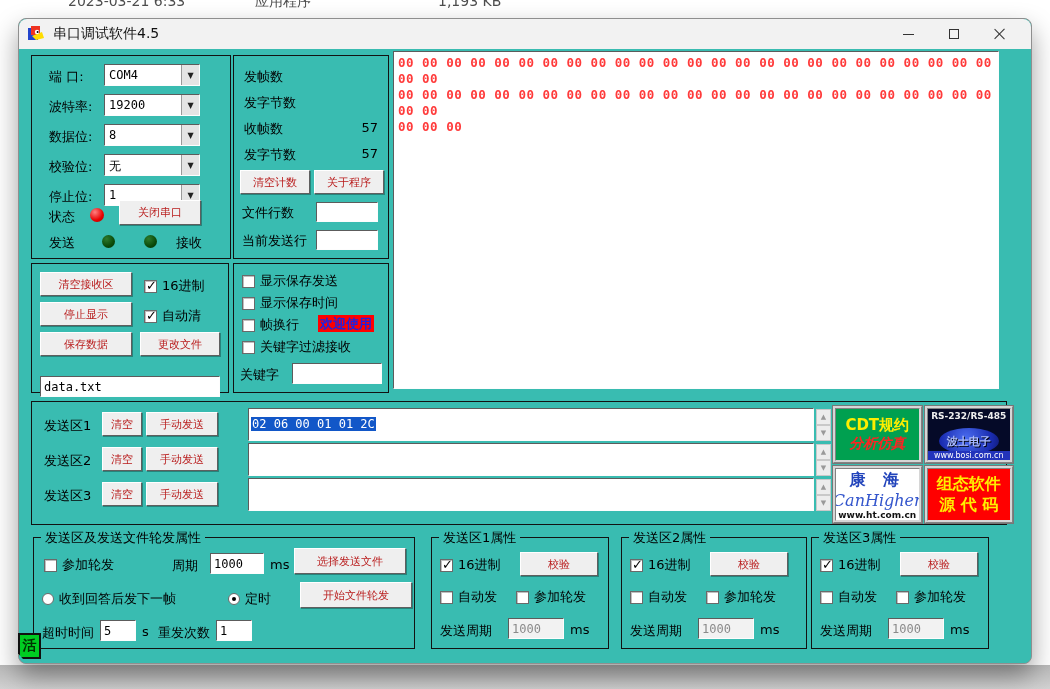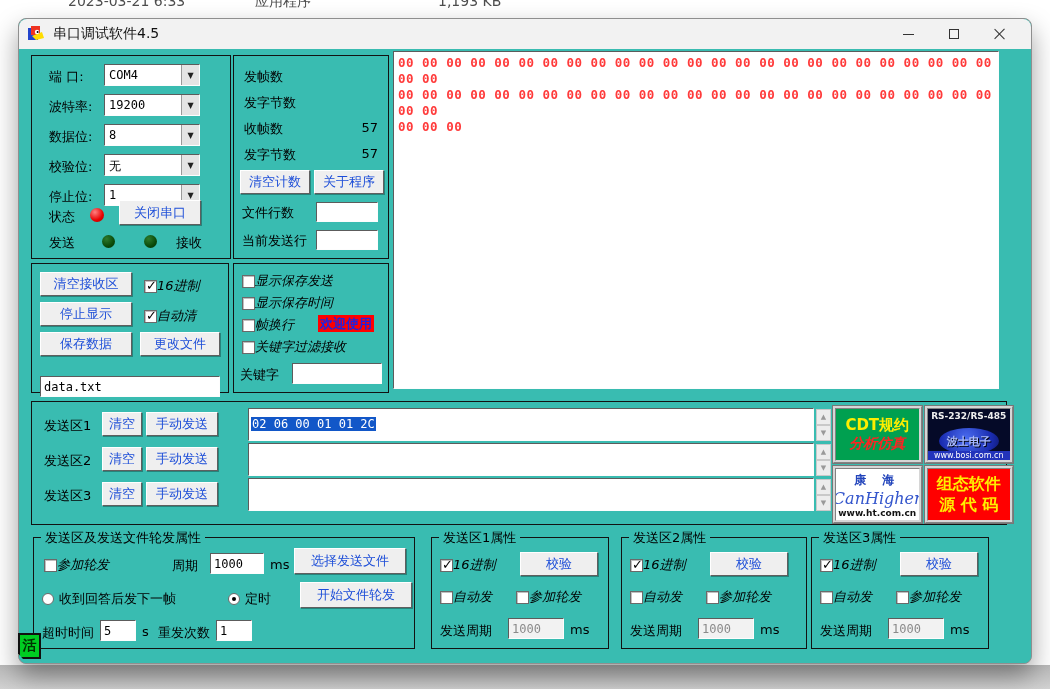--- a/index.html
+++ b/index.html
@@ -30,39 +30,39 @@
       width:1.3px; height:14px; background:#333; }
   .glyph-close::before { transform:rotate(45deg); } .glyph-close::after { transform:rotate(-45deg); }
 
   .body { position:absolute; left:0; top:30px; width:1012px; height:614px; background:#39bcb1;
           border-radius:0 0 8px 8px; }
 
   
   .frame { position:absolute; border:1px solid #121212; }
   .frame-title { position:absolute; top:-9px; left:7px; background:#39bcb1; padding:0 4px;
                  font-size:13px; white-space:nowrap; }
-  .btn { position:absolute; background:#efefef; color:#1d4ed8; font-size:13px;
+  .btn { position:absolute; background:#efefef; color:#b91c1c; font-size:11px;
          display:flex; align-items:center; justify-content:center; white-space:nowrap; cursor:default;
          border-top:1px solid #fff; border-left:1px solid #fff;
          border-right:1px solid #5f5f5f; border-bottom:1px solid #5f5f5f;
          box-shadow:1px 1px 0 rgba(0,0,0,.3); }
   .sunken { background:#fff; border-top:1.5px solid #5c5c5c; border-left:1.5px solid #5c5c5c;
             border-right:1.5px solid #fdfdfd; border-bottom:1.5px solid #fdfdfd; }
   .lbl { position:absolute; white-space:nowrap; font-size:13px; color:#000; }
   input { font-family:"DejaVu Sans Mono", monospace; font-size:12px; padding:1px 3px; outline:none; }
   input:disabled { color:#8a8a8a; background:#f2f2f2; }
 
   .dd { position:absolute; height:22px; display:flex; }
   .dd .val { flex:1; background:#fff; font-family:"DejaVu Sans Mono", monospace; font-size:12px;
              padding:3px 4px; overflow:hidden; white-space:nowrap; }
   .dd .arrow { width:18px; background:#e4e4e4; border-left:1px solid #9a9a9a;
                display:flex; align-items:center; justify-content:center; }
   .dd .arrow::after { content:"▼"; font-size:8px; color:#222; }
 
-  .cb { position:absolute; display:flex; align-items:center; white-space:nowrap;font-style:italic; }
+  .cb { position:absolute; display:flex; align-items:center; gap:5px; white-space:nowrap; }
   .cb .box { width:13px; height:13px; background:#fff; border:1px solid #6a6a6a;
              box-shadow:inset 1px 1px 0 rgba(0,0,0,.25); position:relative; }
   .cb.checked .box::after { content:"✓"; position:absolute; left:1px; top:-3px;
              font-size:13px; font-weight:bold; color:#000; }
   .rb { position:absolute; display:flex; align-items:center; gap:5px; white-space:nowrap; }
   .rb .circ { width:12px; height:12px; border-radius:50%; background:#fff; border:1px solid #6a6a6a;
               position:relative; }
   .rb.sel .circ::after { content:""; position:absolute; left:3px; top:3px; width:4px; height:4px;
               border-radius:50%; background:#000; }
 
@@ -95,21 +95,21 @@
   .logo-cdt .l2 { color:#ff2222; font-weight:bold; font-style:italic; font-size:14px; }
   .logo-bosi { background:#050a28; justify-content:flex-start; }
   .logo-bosi .l1 { color:#eee; font-size:9px; font-weight:bold; margin-top:2px; }
   .logo-bosi .globe { width:60px; height:26px; border-radius:50%;
         background:radial-gradient(circle at 45% 40%, #4a6cf0, #1a2cb0 70%, #101a70);
         display:flex; align-items:center; justify-content:center; margin-top:7px; }
   .logo-bosi .globe span { color:#aabbff; font-size:11px; font-weight:bold; text-shadow:1px 1px 0 #000; }
   .logo-bosi .l3 { position:absolute; bottom:0; width:100%; text-align:center; background:#2233bb;
         color:#fff; font-size:8px; }
   .logo-can { background:#fff; }
-  .logo-can .l1 { color:#2244bb; font-weight:bold; font-size:12px; letter-spacing:6px; }
+  .logo-can .l1 { color:#2244bb; font-weight:bold; font-size:16px; letter-spacing:6px; }
   .logo-can .l2 { color:#3355cc; font-style:italic; font-size:16px; font-family:"DejaVu Serif", serif; }
   .logo-can .l3 { color:#111; font-weight:bold; font-size:9px; }
   .logo-scada { background:#ff0000; }
   .logo-scada .l1, .logo-scada .l2 { color:#ffee00; font-weight:bold; font-size:16px; white-space:nowrap; }
 
   .badge-welcome { position:absolute; background:#ff0000; color:#2222dd; font-weight:bold;
                    font-size:13px; padding:0 2px; line-height:17px; }
 
   .ime { position:absolute; left:18px; top:633px; width:23px; height:26px; background:#00cc22;
          border:2px solid #101010; color:#003300; font-weight:bold; font-size:14px;

